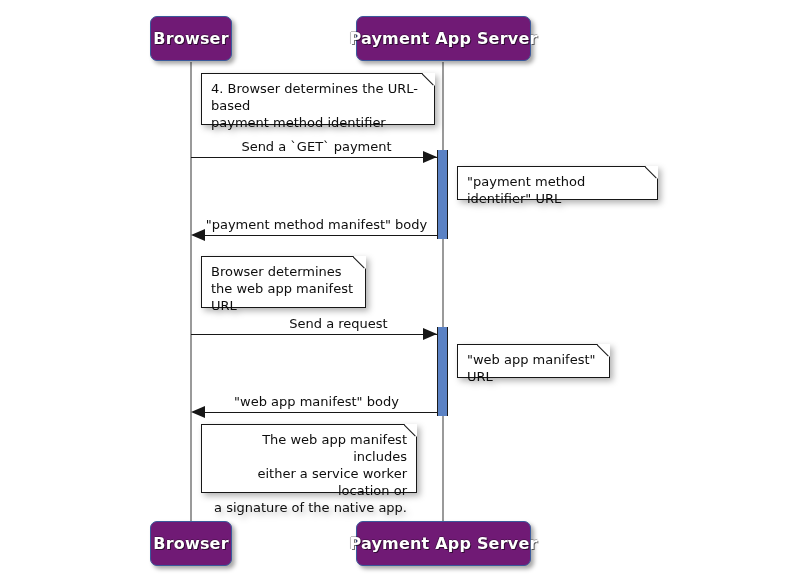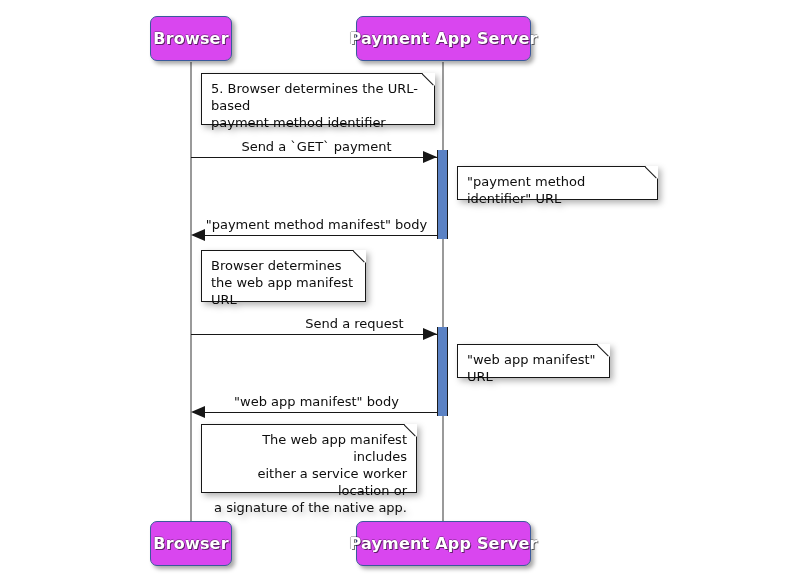--- a/index.html
+++ b/index.html
@@ -18,21 +18,21 @@
   #diagram {
     position: absolute;
     left: 0; top: 0;
     width: 800px;
     height: 587px;
   }
 
   
   .participant {
     position: absolute;
-    background: #d946ef;
+    background: #701a75;
     border: 1px solid #3A5A9B;
     border-radius: 7px;
     box-shadow: 3px 3px 4px rgba(0,0,0,0.35);
     box-sizing: border-box;
     display: flex;
     align-items: center;
     justify-content: center;
   }
   .participant .p-label {
     color: #ffffff;
@@ -154,46 +154,46 @@
   <div class="participant" style="left:356px; top:16px; width:175px; height:45px;">
     <span class="p-label">Payment App Server</span>
   </div>
 
   <div class="activation" style="left:437px; top:150px; height:89px;"></div>
   <div class="activation" style="left:437px; top:327px; height:89px;"></div>
 
   <div class="note" style="left:201px; top:73px; width:234px; height:52px;">
     <div class="note-body"></div>
     <div class="note-fold"></div>
-    <div class="note-text">5. Browser determines the URL-based
+    <div class="note-text">4. Browser determines the URL-based
 payment method identifier</div>
   </div>
 
   <div class="msg-label" style="left:191px; top:139px; width:251px;">Send a `GET` payment</div>
   <div class="msg-line" style="left:191px; top:157px; width:246px;"></div>
   <div class="arrowhead right" style="left:423px; top:151px;"></div>
 
   <div class="note" style="left:457px; top:166px; width:201px; height:34px;">
     <div class="note-body"></div>
     <div class="note-fold"></div>
     <div class="note-text">"payment method identifier" URL</div>
   </div>
 
   <div class="msg-label" style="left:191px; top:217px; width:251px;">"payment method manifest" body</div>
   <div class="msg-line" style="left:196px; top:235px; width:241px;"></div>
   <div class="arrowhead left" style="left:191px; top:229px;"></div>
 
-  <div class="note" style="left:201px; top:250px; width:165px; height:52px;">
+  <div class="note" style="left:201px; top:256px; width:165px; height:52px;">
     <div class="note-body"></div>
     <div class="note-fold"></div>
     <div class="note-text">Browser determines
 the web app manifest URL</div>
   </div>
 
-  <div class="msg-label" style="left:191px; top:316px; width:295px;padding-left:16px;">Send a request</div>
+  <div class="msg-label" style="left:191px; top:316px; width:295px;">Send a request</div>
   <div class="msg-line" style="left:191px; top:334px; width:246px;"></div>
   <div class="arrowhead right" style="left:423px; top:328px;"></div>
 
   <div class="note" style="left:457px; top:344px; width:153px; height:34px;">
     <div class="note-body"></div>
     <div class="note-fold"></div>
     <div class="note-text">"web app manifest" URL</div>
   </div>
 
   <div class="msg-label" style="left:191px; top:394px; width:251px;">"web app manifest" body</div>

